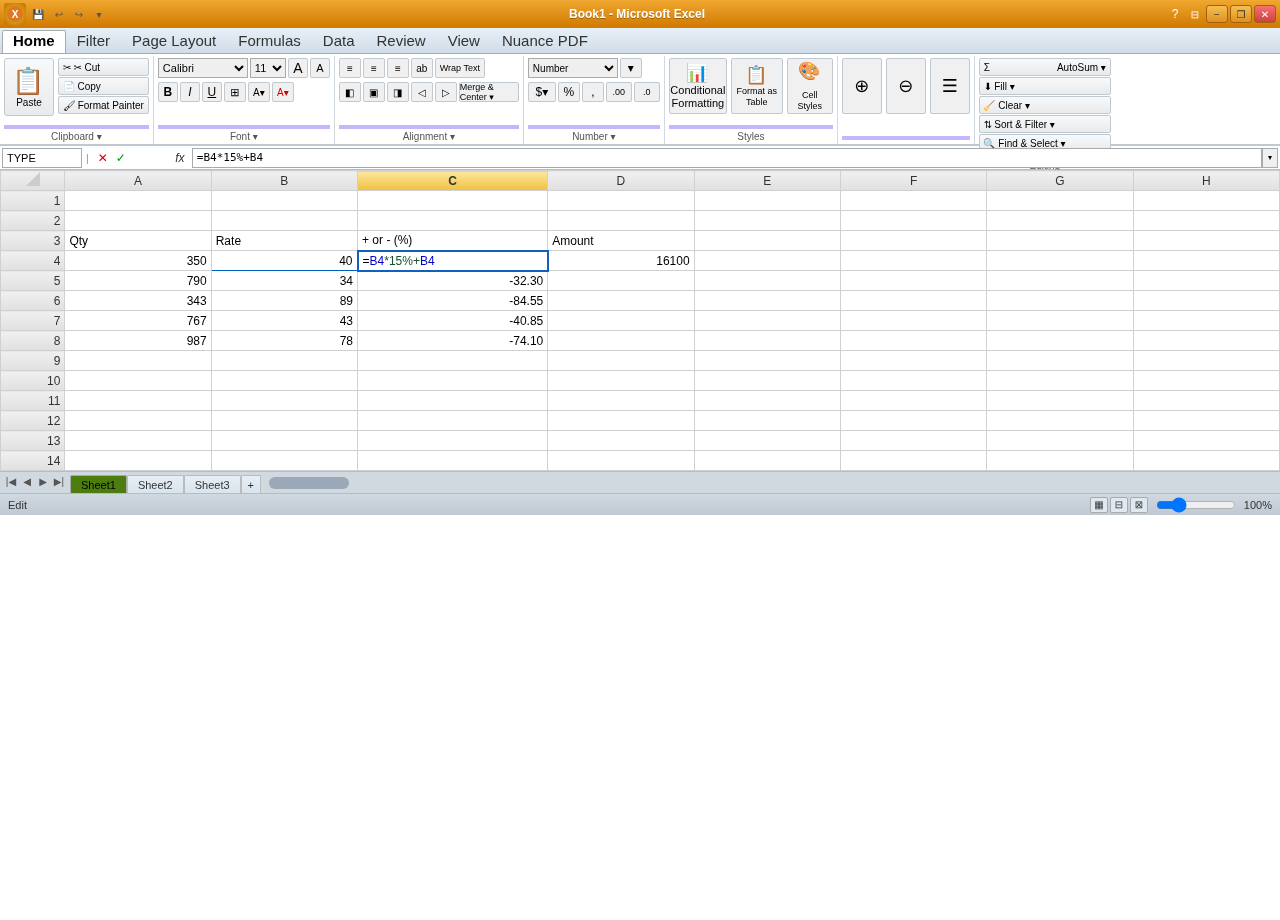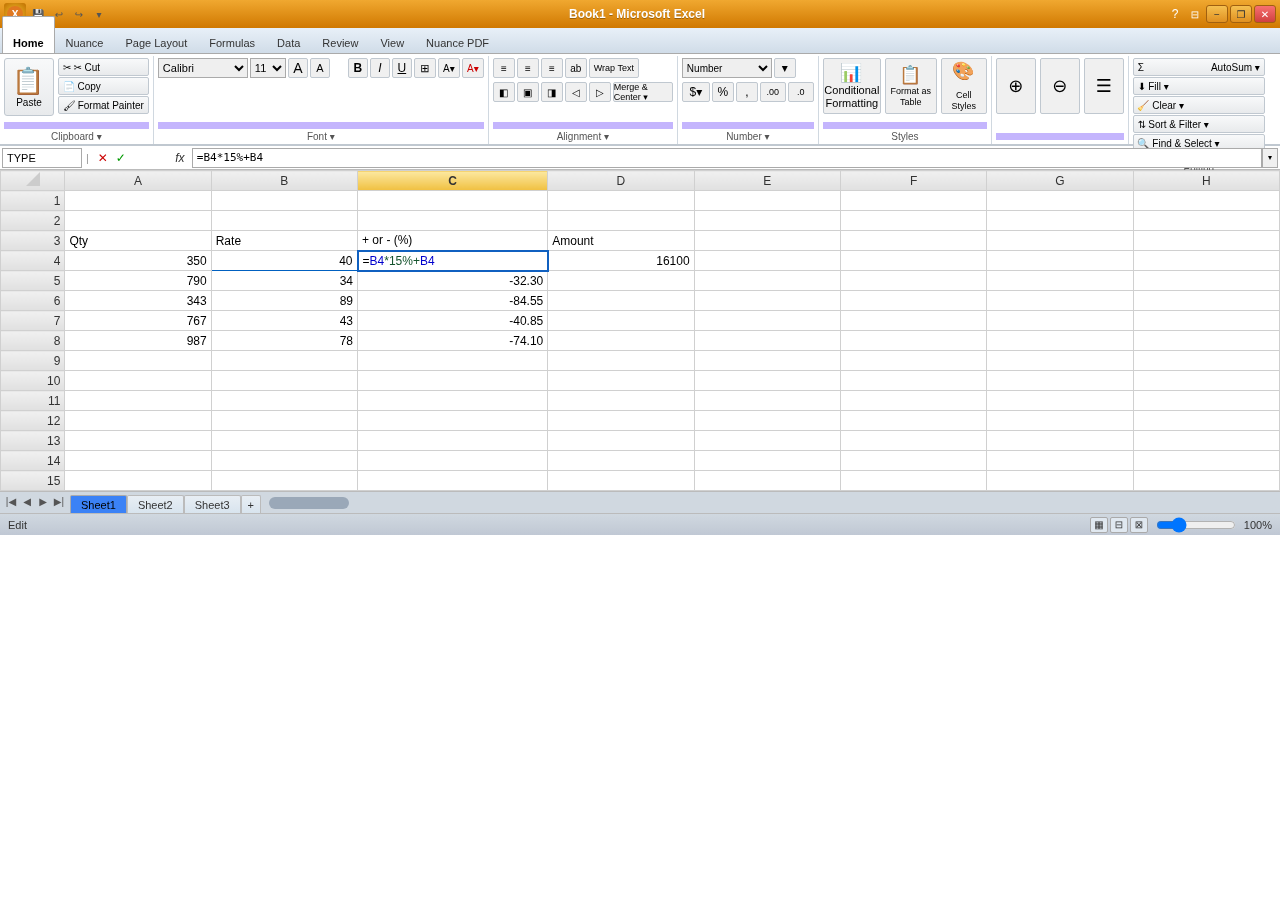--- a/index.html
+++ b/index.html
@@ -31,22 +31,22 @@
     
     .ribbon-tabs {
       background: linear-gradient(to bottom, #e8f0f8, #d0dce8);
       height: 26px;
       display: flex;
       align-items: flex-end;
       padding-left: 2px;
       border-bottom: 1px solid #aaa;
     }
     .ribbon-tab {
-      padding: 20px 10px 4px;
-      font-size: 11px;
+      padding: 1px 10px 4px;
+      font-size: 15px;
       cursor: pointer;
       border: 1px solid transparent;
       border-bottom: none;
       color: #333;
       border-radius: 2px 2px 0 0;
     }
     .ribbon-tab.active {
       background: #fff;
       border-color: #aaa;
       border-bottom-color: #fff;
@@ -68,21 +68,21 @@
       border-right: 1px solid #d0d8e0;
       padding: 2px 4px 0 4px;
       min-width: 60px;
     }
     .ribbon-group-content { display: flex; flex: 1; align-items: flex-start; gap: 2px; }
     .ribbon-group-label {
       text-align: center;
       font-size: 10px;
       color: #555;
       padding: 2px 0 2px;
-      border-top: 7px solid #c4b5fd;
+      border-top: 4px solid #c4b5fd;
       margin-top: 2px;
     }
     .ribbon-group-label-expand { cursor: pointer; color: #555; }
 
     
     .clipboard-group .ribbon-group-content { gap: 4px; }
     .paste-btn {
       width: 50px; height: 58px;
       background: linear-gradient(to bottom, #f8f9fa, #e8eaec);
       border: 1px solid #c0c8d0;
@@ -222,21 +222,21 @@
     }
     .sheet-tab {
       height: 18px; padding: 0 10px;
       background: linear-gradient(to bottom, #e8eef4, #d8e4ee);
       border: 1px solid #bbb; border-bottom: none;
       border-radius: 2px 2px 0 0;
       font-size: 11px; cursor: pointer; line-height: 18px;
       color: #333;
     }
     .sheet-tab.active {
-      background: #3b82f6;
+      background: #4d7c0f;
       border-color: #aaa;
       color: #000;
       font-weight: normal;
     }
     .sheet-tab-controls { display: flex; gap: 2px; align-items: center; margin-left: 4px; padding-bottom: 2px; }
     .sheet-nav-btn { font-size: 10px; cursor: pointer; color: #555; width: 14px; text-align: center; }
 
     
     .status-bar {
       height: 22px;
@@ -285,21 +285,21 @@
     <div class="qa-btn" style="color:#fff;font-size:12px;">?</div>
     <div class="qa-btn" style="color:#fff;">⊟</div>
     <div class="title-btn">−</div>
     <div class="title-btn">❐</div>
     <div class="title-btn close">✕</div>
   </div>
 </div>
 
 <div class="ribbon-tabs">
   <div class="ribbon-tab active">Home</div>
-  <div class="ribbon-tab">Nuance</div>
+  <div class="ribbon-tab">Filter</div>
   <div class="ribbon-tab">Page Layout</div>
   <div class="ribbon-tab">Formulas</div>
   <div class="ribbon-tab">Data</div>
   <div class="ribbon-tab">Review</div>
   <div class="ribbon-tab">View</div>
   <div class="ribbon-tab">Nuance PDF</div>
 </div>
 
 <div class="ribbon">
 
@@ -324,21 +324,21 @@
         </div>
       </div>
     </div>
     <div class="ribbon-group-label">
       <span>Clipboard</span>
       <span class="ribbon-group-label-expand">▾</span>
     </div>
   </div>
 
   <div class="ribbon-group" style="min-width:160px;">
-    <div class="ribbon-group-content" style="flex-direction:row; gap:18px;">
+    <div class="ribbon-group-content" style="flex-direction:column; gap:2px;">
       <div class="font-row">
         <select class="font-selector">
           <option>Calibri</option>
         </select>
         <select class="font-size-selector">
           <option>11</option>
         </select>
         <div class="grow-btn">A</div>
         <div class="shrink-btn" style="font-size:11px;">A</div>
       </div>
@@ -683,31 +683,20 @@
             <td class="row-header">14</td>
             <td class="data-cell"></td>
             <td class="data-cell"></td>
             <td class="data-cell"></td>
             <td class="data-cell"></td>
             <td class="data-cell"></td>
             <td class="data-cell"></td>
             <td class="data-cell"></td>
             <td class="data-cell"></td>
           </tr>
-        <tr>
-            <td class="row-header">15</td>
-            <td class="data-cell"></td>
-            <td class="data-cell"></td>
-            <td class="data-cell"></td>
-            <td class="data-cell"></td>
-            <td class="data-cell"></td>
-            <td class="data-cell"></td>
-            <td class="data-cell"></td>
-            <td class="data-cell"></td>
-          </tr>
       </tbody>
     </table>
   </div>
 </div>
 
 <div style="display:flex; height:22px; background:#d0d8e0; border-top:1px solid #bbb;">
   <div class="sheet-tab-controls">
     <span class="sheet-nav-btn">|◀</span>
     <span class="sheet-nav-btn">◀</span>
     <span class="sheet-nav-btn">▶</span>

